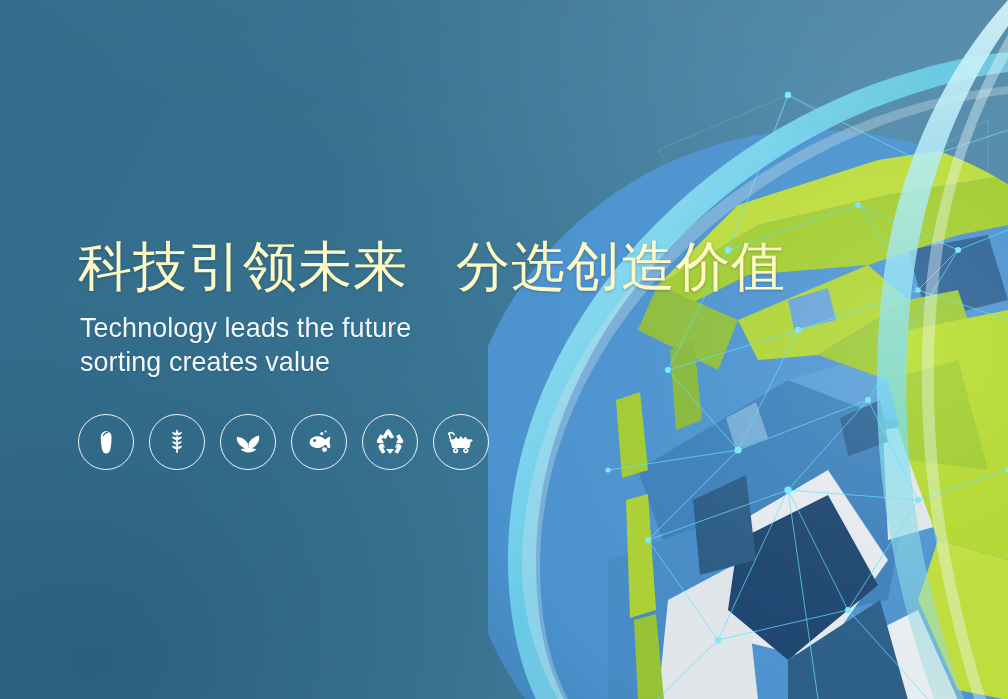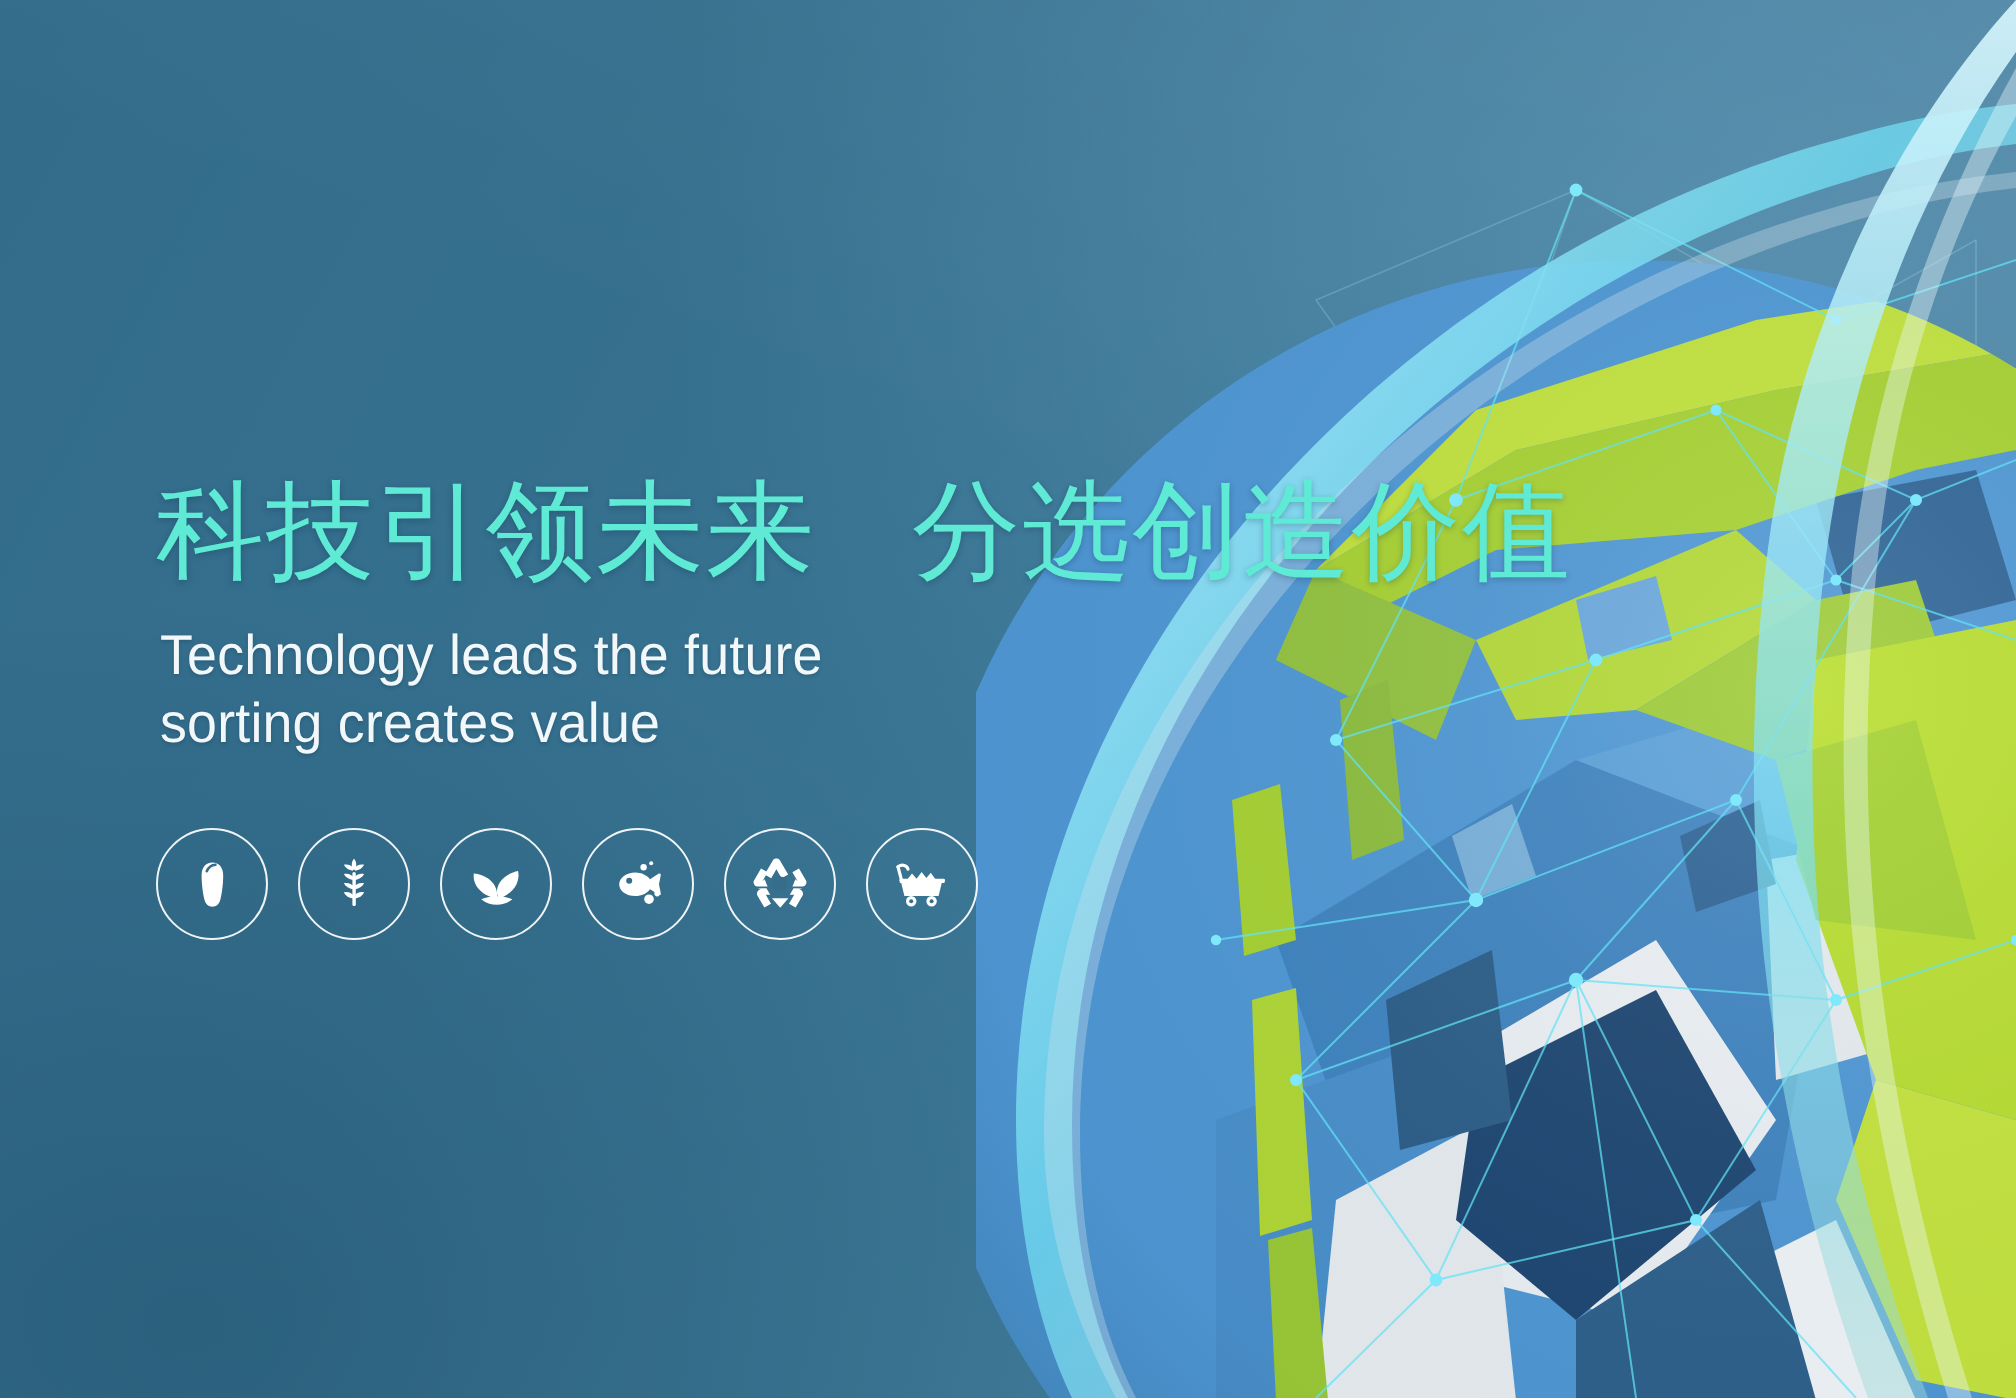--- a/index.html
+++ b/index.html
@@ -40,21 +40,21 @@
   }
   .artwork svg { display: block; }
   
   .copy {
     position: absolute;
     left: 78px;
     top: 238px;
     width: 700px;
   }
   .headline {
-    color: #5eead4;
+    color: #fef9c3;
     font-size: 54px;
     line-height: 1.06;
     font-weight: 300;
     letter-spacing: 1px;
     white-space: pre;
     text-shadow: 0 1px 3px rgba(10,40,60,0.28);
     margin: 0;
   }
   .subline {
     color: #f2f7fa;

